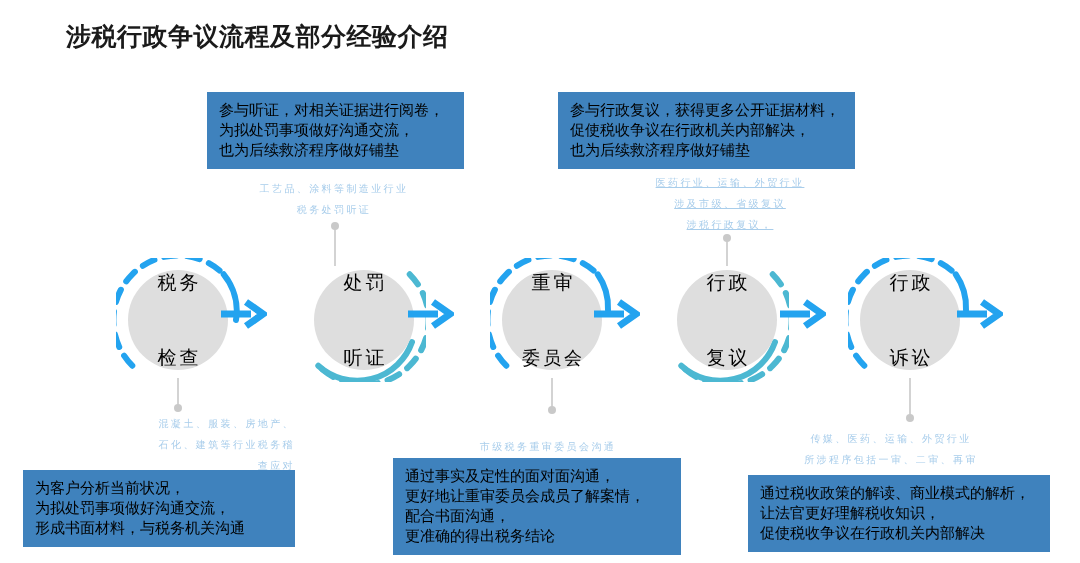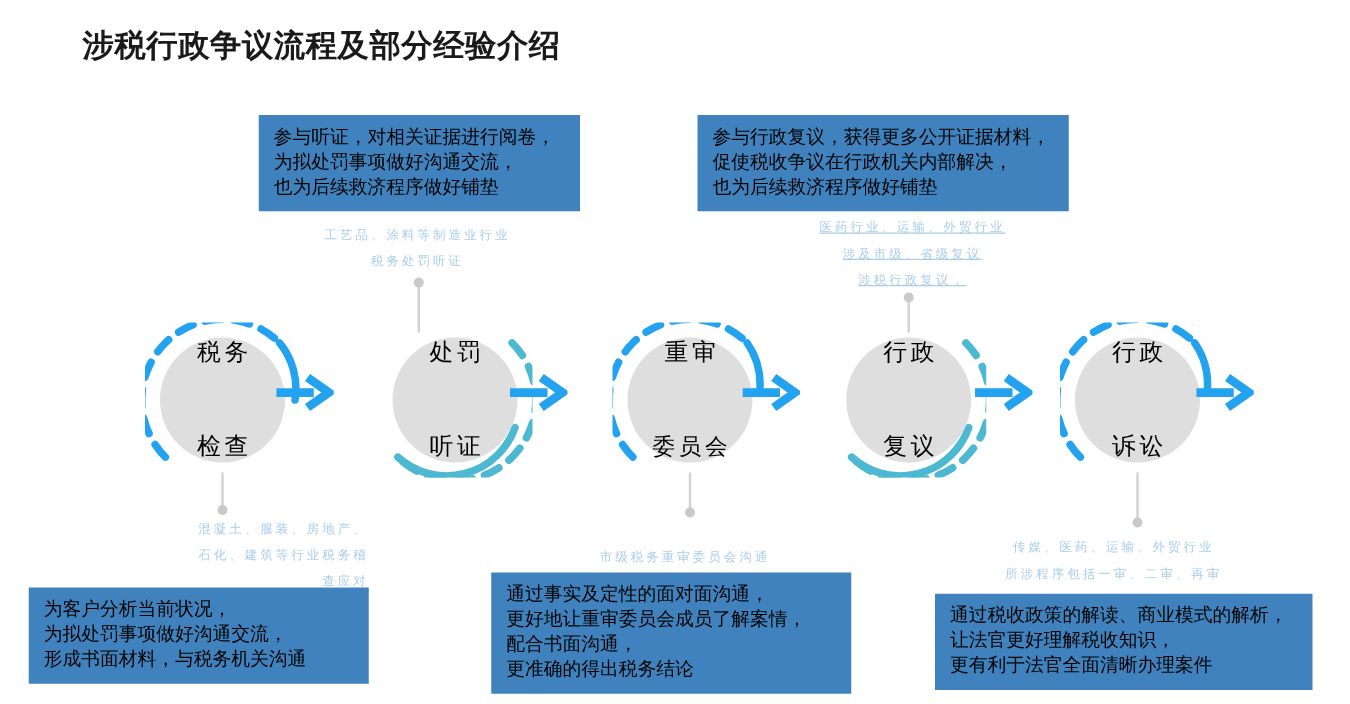--- a/index.html
+++ b/index.html
@@ -254,16 +254,16 @@
   <div class="callout" style="left:393px; top:458px; width:288px;">
     <div>通过事实及定性的面对面沟通，</div>
     <div>更好地让重审委员会成员了解案情，</div>
     <div>配合书面沟通，</div>
     <div>更准确的得出税务结论</div>
   </div>
 
   <div class="callout" style="left:748px; top:475px; width:302px;">
     <div>通过税收政策的解读、商业模式的解析，</div>
     <div>让法官更好理解税收知识，</div>
-    <div>更有利于法官全面清晰办理案件</div>
+    <div>促使税收争议在行政机关内部解决</div>
   </div>
 
 </div>
 
 </body></html>

